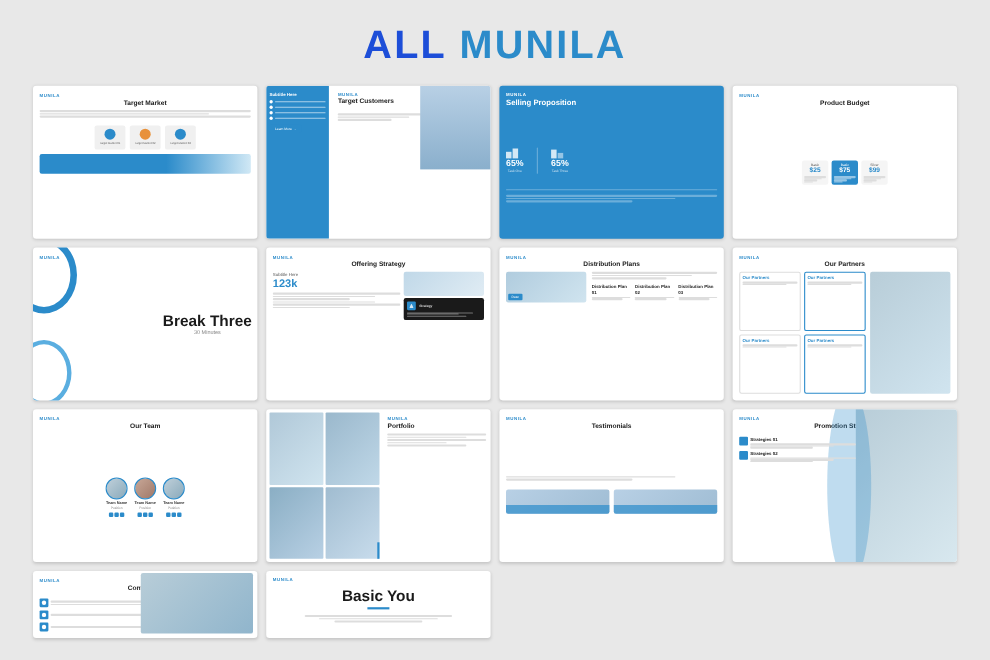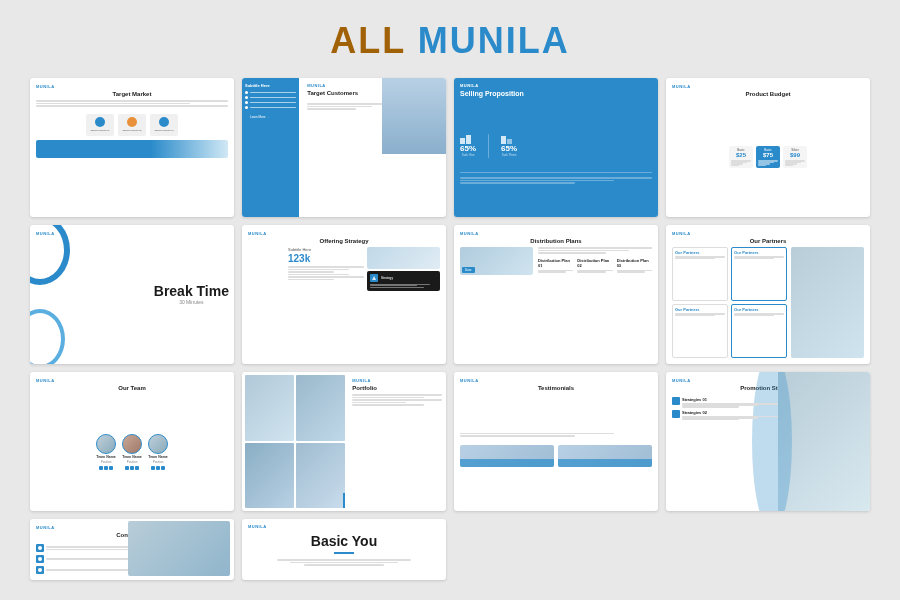--- a/index.html
+++ b/index.html
@@ -15,21 +15,21 @@
       padding: 20px 30px;
     }
 
     .page-title {
       font-size: 36px;
       font-weight: 900;
       letter-spacing: 2px;
       margin-bottom: 16px;
       text-align: center;
     }
-    .page-title .black { color: #a16207; }
+    .page-title .black { color: #1d4ed8; }
     .page-title .blue { color: #2b8bca; }
 
     .grid {
       display: grid;
       grid-template-columns: repeat(4, 1fr);
       grid-template-rows: repeat(3, 1fr);
       gap: 8px;
       width: 100%;
       flex: 1;
     }
@@ -234,21 +234,21 @@
     .break-main { font-size: 14px; font-weight: bold; color: #1a1a1a; line-height: 1.1; }
     .break-sub { font-size: 5px; color: #888; }
 
     
     .slide-6 .strategy-content {
       display: flex;
       gap: 3px;
       width: 100%;
       flex: 1;
     }
-    .slide-6 .left-col { flex: 1; margin-left: 40px; }
+    .slide-6 .left-col { flex: 1; }
     .slide-6 .right-col { width: 38%; }
     .strategy-num { font-size: 10px; font-weight: bold; color: #2b8bca; }
     .strategy-img {
       width: 100%;
       height: 22px;
       background: linear-gradient(135deg, #c0d8e8 0%, #e0ecf4 100%);
       border-radius: 2px;
       margin-bottom: 2px;
     }
     .dark-box {
@@ -570,21 +570,21 @@
     </div>
   </div>
 
   <div class="slide slide-5">
     <div class="slide-label">MUNILA</div>
     <div class="break-curves">
       <div class="curve-blue"></div>
       <div class="curve-blue2"></div>
     </div>
     <div class="break-text">
-      <div class="break-main">Break Time</div>
+      <div class="break-main">Break Three</div>
       <div class="break-sub">30 Minutes</div>
     </div>
   </div>
 
   <div class="slide slide-6">
     <div class="slide-label">MUNILA</div>
     <div class="slide-title">Offering Strategy</div>
     <div class="strategy-content">
       <div class="left-col">
         <div style="font-size:4px;color:#555;margin-bottom:1px;">Subtitle Here</div>

